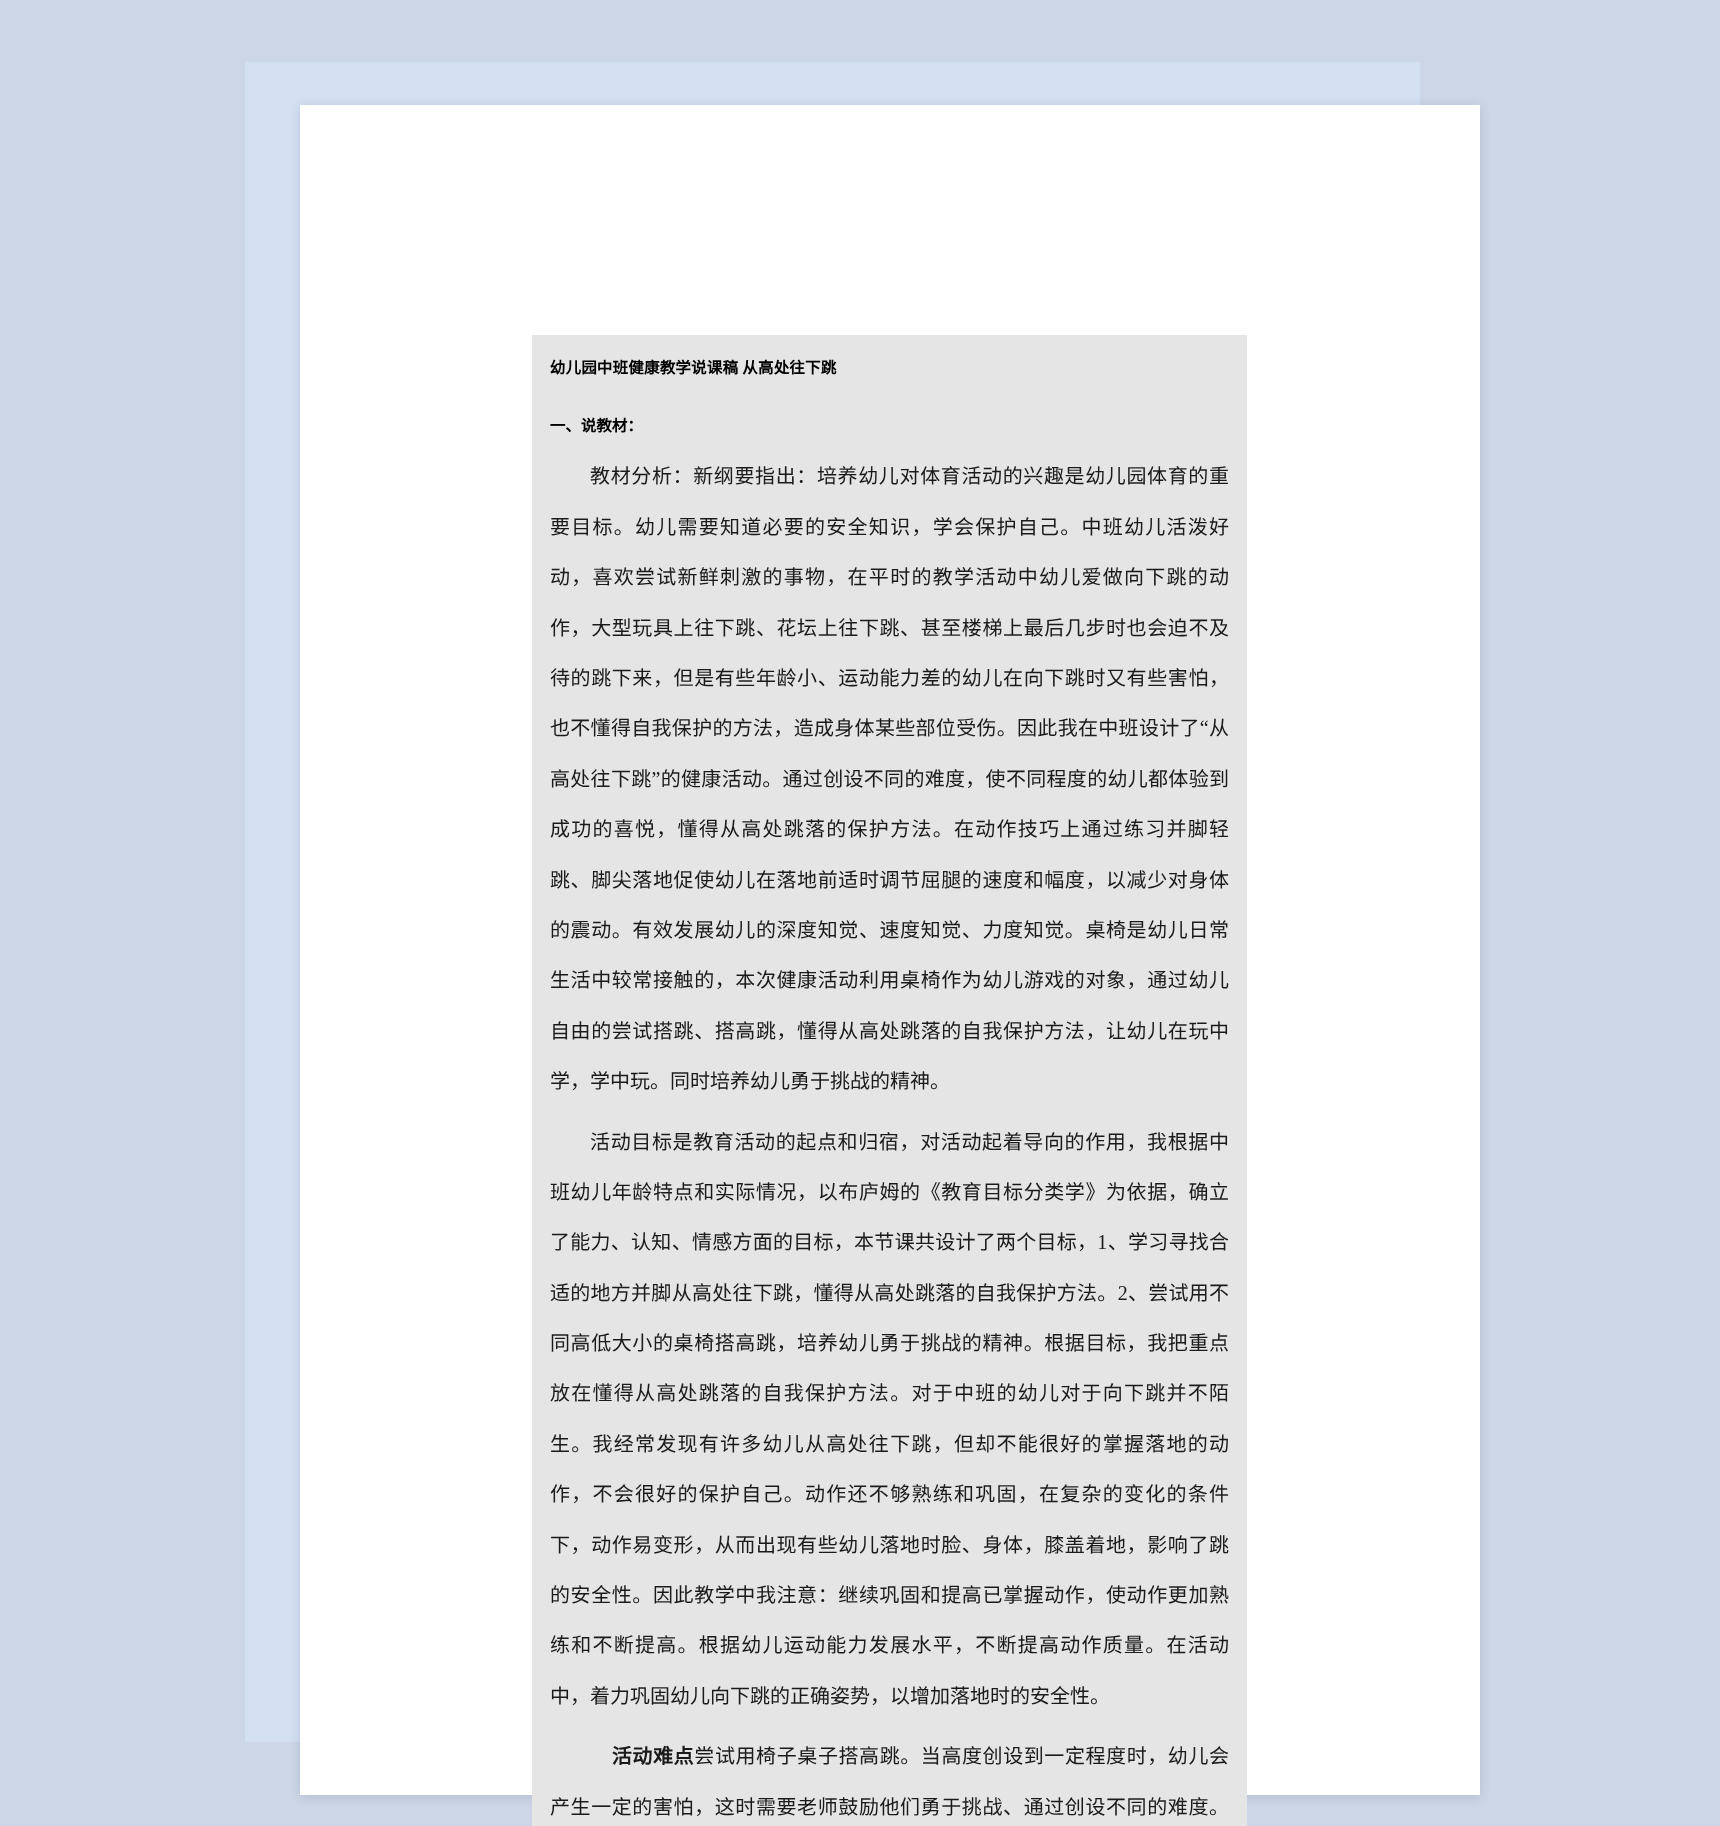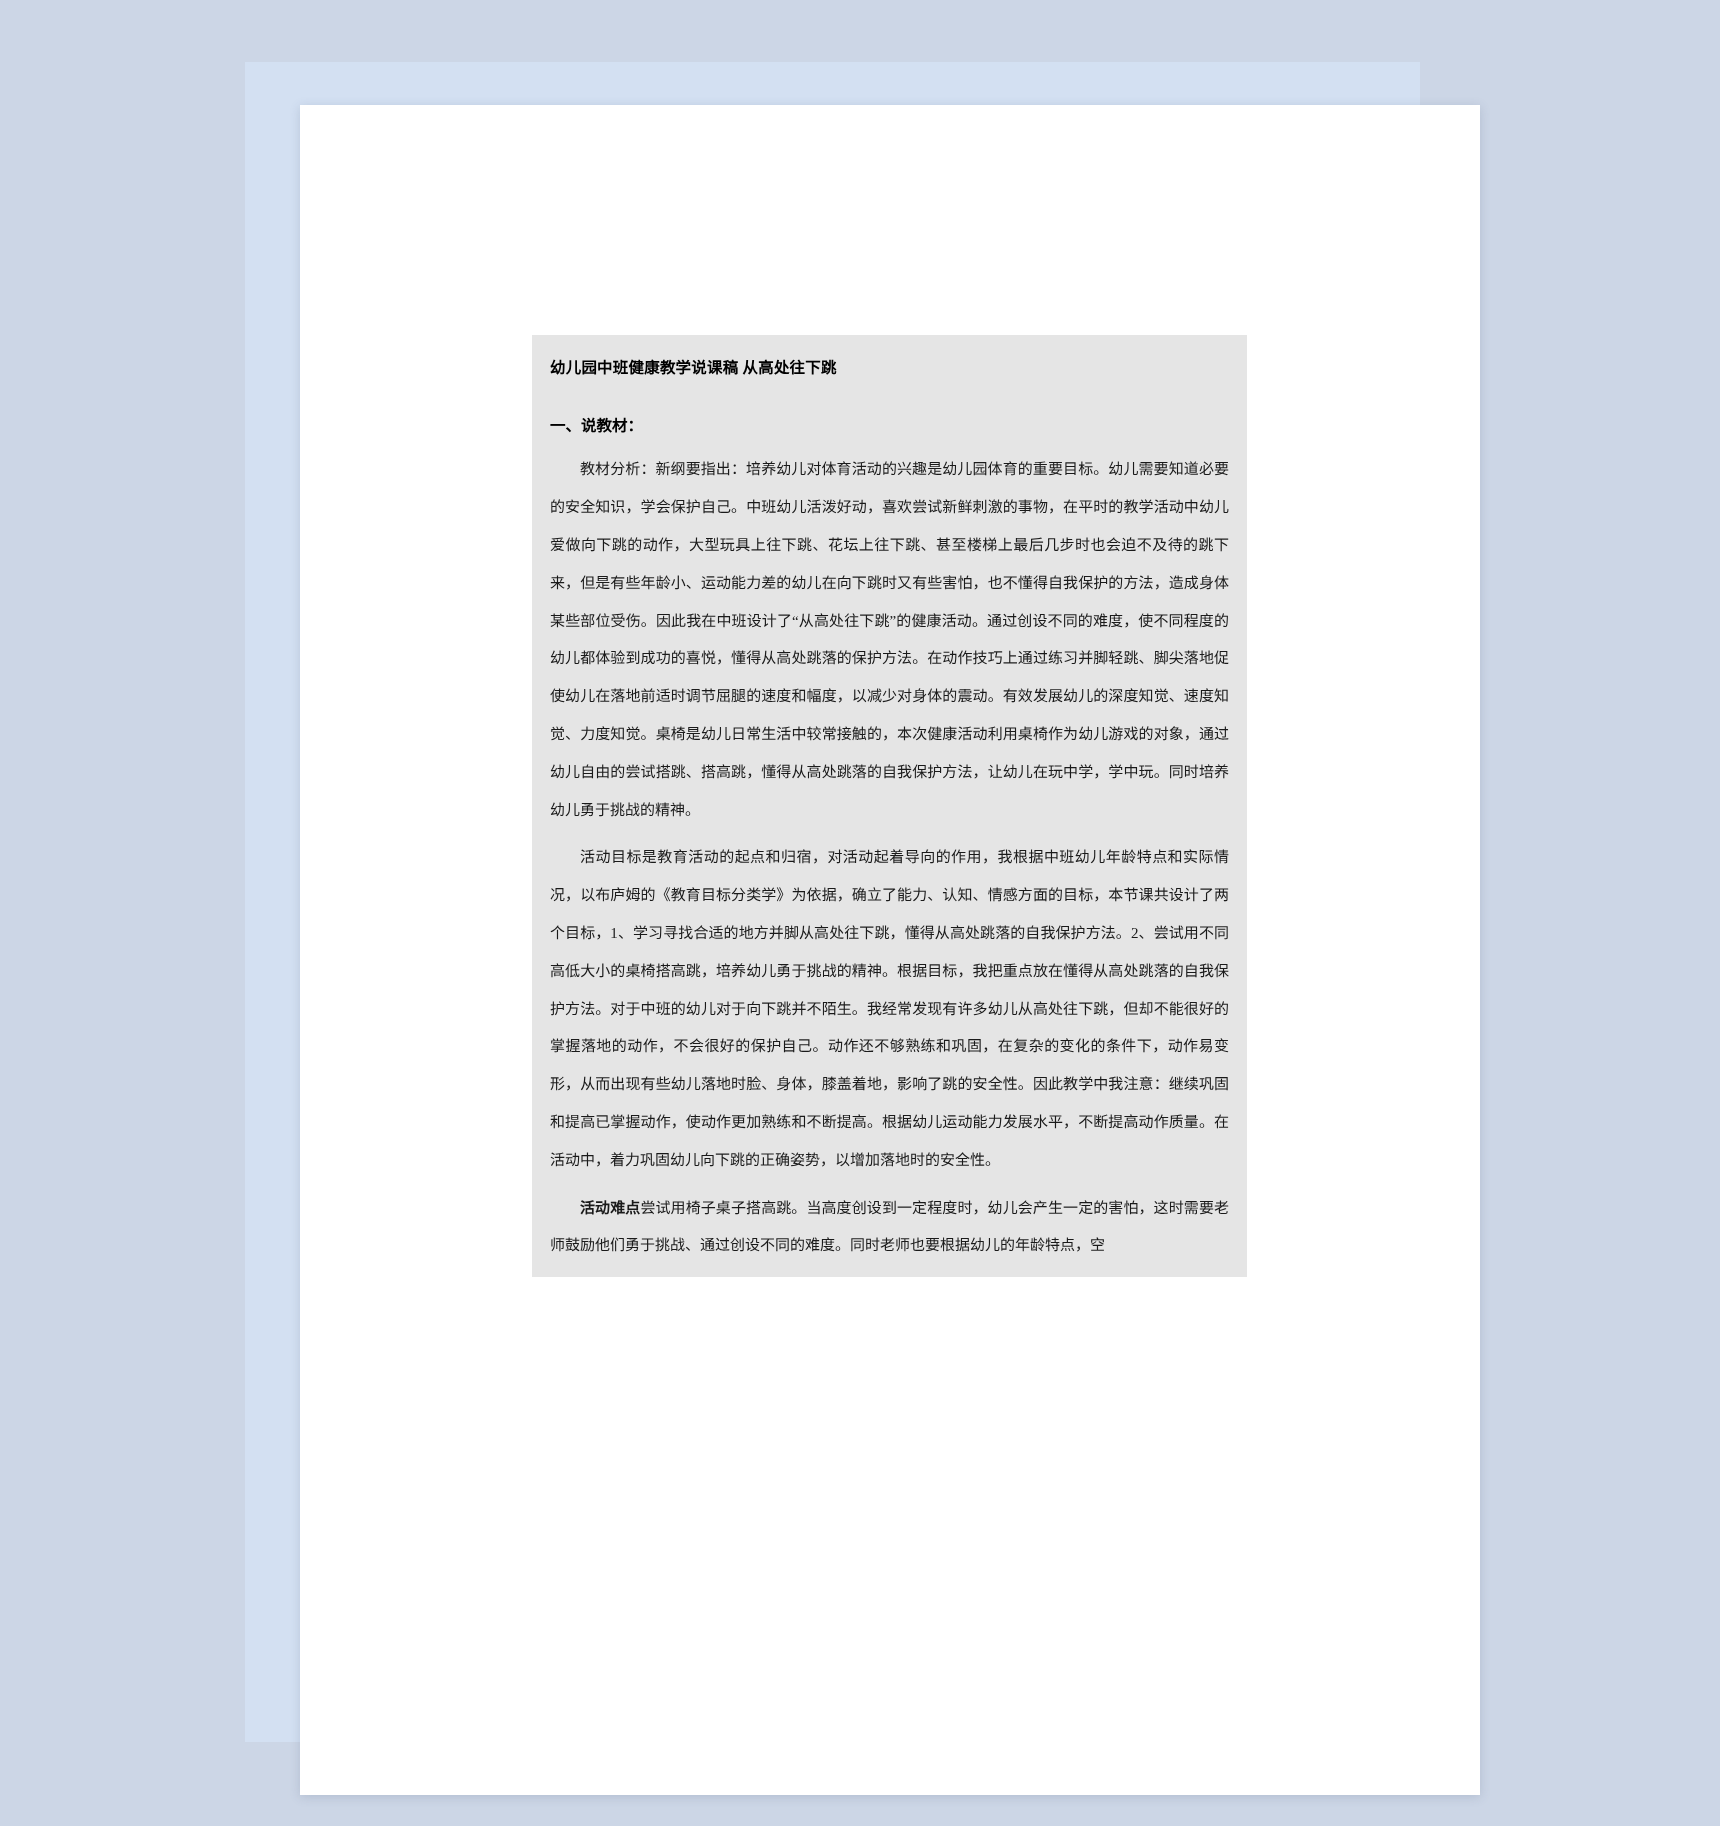--- a/index.html
+++ b/index.html
@@ -60,32 +60,33 @@
   .heading {
     font-size: 15.5px;
     font-weight: bold;
     color: #000;
     padding: 0 18px;
     margin-top: 28px;
     line-height: 2.0;
   }
 
   .para {
-    font-size: 15px;
+    font-size: 20px;
     color: #1a1a1a;
     line-height: 2.52;
     padding: 0 18px;
     margin-top: 10px;
     text-align: justify;
     text-justify: inter-ideograph;
     text-indent: 2em;
   }
 
   .para b {
     font-weight: bold;
+    margin-left: 22px;
   }
 </style>
 </head>
 <body>
 
 <div class="back-sheet"></div>
 
 <div class="page">
   <div class="doc-body">
 

